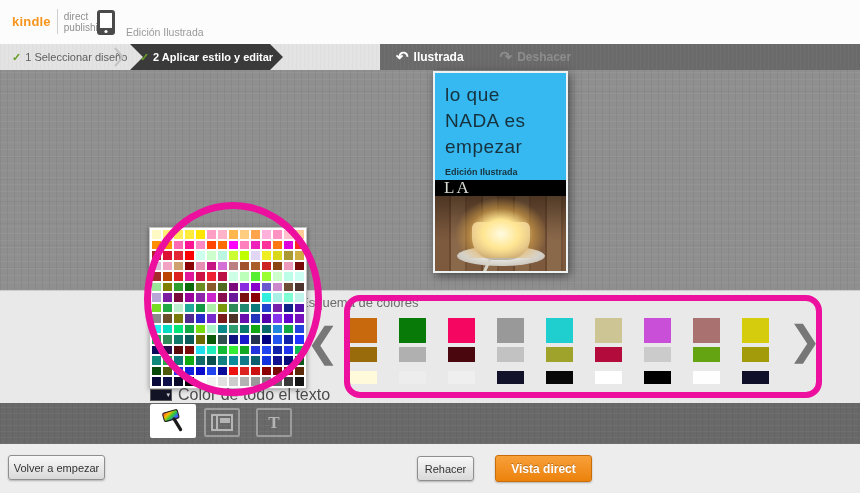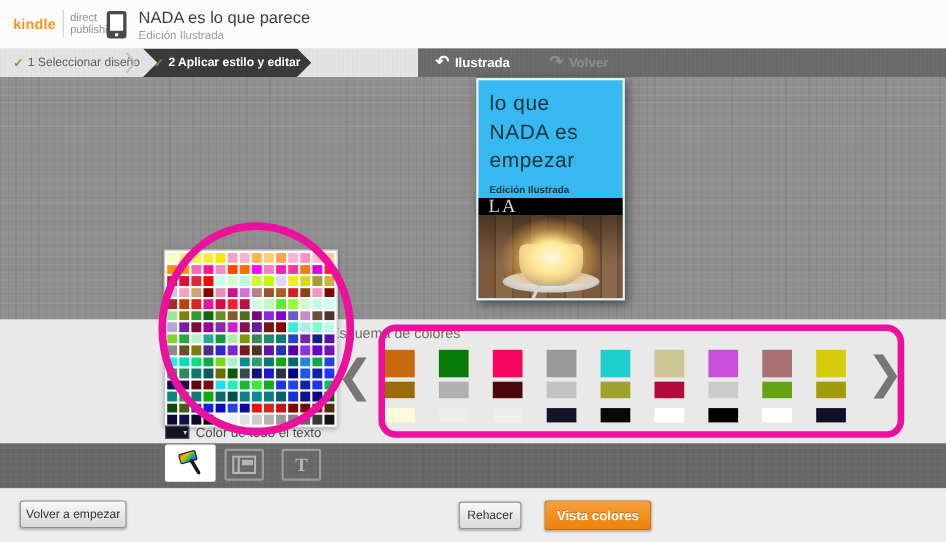--- a/index.html
+++ b/index.html
@@ -84,40 +84,40 @@
   
   .palette { position:absolute; left:149px; top:227px; background:#fff; padding:2px;
     border:1px solid #c2c2c2; box-shadow:0 1px 5px rgba(0,0,0,0.35); z-index:10;
     display:grid; grid-template-columns:repeat(14, 9px); grid-auto-rows:8.5px; gap:2px; }
   .palette .cell { width:9px; height:8.5px; cursor:pointer; }
 
   .textcolor-row { position:absolute; left:150px; top:386px; display:flex; align-items:center; z-index:10; }
   .textcolor-swatch { width:22px; height:12px; border:1px solid #555; cursor:pointer;
     display:flex; align-items:center; justify-content:flex-end; }
   .textcolor-swatch .dd { color:#cfcfcf; font-size:7px; margin-right:1px; }
-  .textcolor-label { margin-left:6px; font-size:12px; color:#4a4a4a;text-align:center; }
+  .textcolor-label { margin-left:6px; font-size:16px; color:#4a4a4a;text-align:center; }
 
   
   .toolstrip { position:absolute; left:0; top:403px; width:860px; height:41px; background:#696969;
     background-image:
       repeating-linear-gradient(0deg, rgba(255,255,255,0.04) 0 1px, transparent 1px 6px),
       repeating-linear-gradient(90deg, rgba(0,0,0,0.05) 0 1px, transparent 1px 6px); }
   .tool { position:absolute; cursor:pointer; display:flex; align-items:center; justify-content:center; }
   .tool-active { left:150px; top:404px; width:46px; height:34px; background:#fff; border-radius:2px; }
   .tool-plain { top:408px; width:36px; height:29px; border:2px solid #9b9b9b; border-radius:2px; }
   .tool-layout { left:204px; }
   .tool-text { left:256px; color:#b5b5b5; font-family:"Liberation Serif", serif;
     font-weight:bold; font-size:17px; }
 
   
   .footer { position:absolute; left:0; top:444px; width:860px; height:49px; background:#ededed; }
   .btn { position:absolute; border:1px solid #8f8f8f; border-radius:3px; font-size:11px; color:#333;
     background:linear-gradient(#f8f8f8, #d9d9d9); box-shadow:0 1px 2px rgba(0,0,0,0.25);
     display:flex; align-items:center; justify-content:center; cursor:pointer; }
-  .btn-restart { left:18px; top:455px; width:97px; height:25px; }
+  .btn-restart { left:8px; top:455px; width:97px; height:25px; }
   .btn-save { left:417px; top:456px; width:57px; height:25px; }
   .btn-preview { left:495px; top:455px; width:97px; height:27px;
     background:linear-gradient(#f8a03a, #ec820c); border:1px solid #c96d08;
     color:#fff; font-weight:bold; font-size:12px; text-shadow:0 -1px 0 rgba(0,0,0,0.25); }
 
   
   .anno { position:absolute; pointer-events:none; z-index:50; }
   .anno-circle { left:144px; top:202px; width:178px; height:194px; border:7px solid #ed0f9d;
     border-radius:50%; }
   .anno-rect { left:344px; top:295px; width:478px; height:103px; border:6px solid #ed0f9d;
@@ -135,41 +135,40 @@
       <span>publishing</span>
     </span>
   </div>
   <span class="device-icon">
     <svg width="20" height="27" viewBox="0 0 20 27">
       <rect x="1" y="1" width="18" height="25" rx="3" fill="#4a4a4a"></rect>
       <rect x="4" y="4" width="12" height="15" fill="#fff"></rect>
       <circle cx="10" cy="22.5" r="1.6" fill="#fff"></circle>
     </svg>
   </span>
-  <div class="doc-title">NADA es lo que parece</div>
   <div class="doc-sub">Edición Ilustrada</div>
 </div>
 
 <div class="tabbar">
   <div class="step step1">
     <span class="check">✓</span>
     <span>1 Seleccionar diseño</span>
   </div>
   <div class="step step2">
     <span class="check">✓</span>
     <span>2 Aplicar estilo y editar</span>
   </div>
   <div class="history">
     <div class="hist-btn undo">
       <span class="hist-icon">↶</span>
       <span>Ilustrada</span>
     </div>
     <div class="hist-btn redo">
       <span class="hist-icon">↷</span>
-      <span>Volver</span>
+      <span>Deshacer</span>
     </div>
   </div>
 </div>
 <svg class="sep1" viewBox="0 0 12 20">
   <polyline points="2,1 10,10 2,19" fill="none" stroke="#c3c3c3" stroke-width="2"></polyline>
 </svg>
 
 <div class="canvas"></div>
 
 <div class="cover" style="background: rgb(53, 185, 240);">
@@ -485,16 +484,16 @@
     <rect x="9" y="4" width="10" height="5" fill="#b5b5b5"></rect>
   </svg>
 </div>
 <div class="tool tool-plain tool-text">
   <span>T</span>
 </div>
 
 <div class="footer"></div>
 <div class="btn btn-restart">Volver a empezar</div>
 <div class="btn btn-save">Rehacer</div>
-<div class="btn btn-preview">Vista colores</div>
+<div class="btn btn-preview">Vista direct</div>
 
 <div class="anno anno-circle" style="border-color: rgb(237, 15, 157);"></div>
 <div class="anno anno-rect" style="border-color: rgb(237, 15, 157);"></div>
 
 </body></html>

